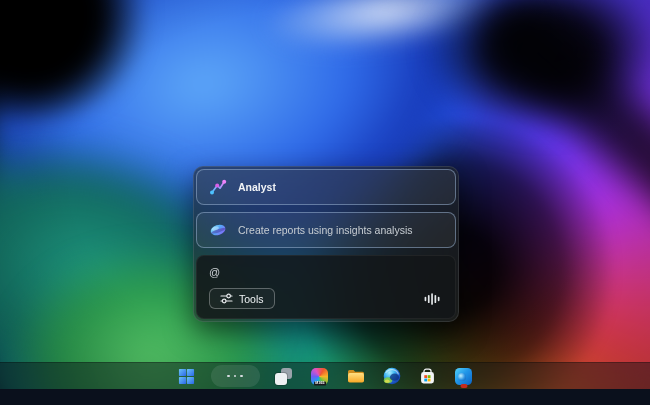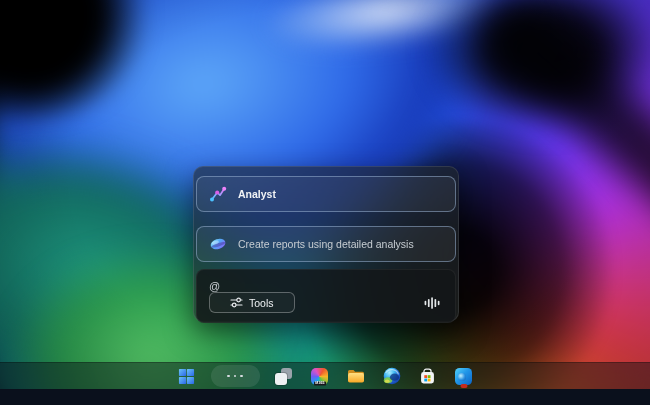--- a/index.html
+++ b/index.html
@@ -70,35 +70,34 @@
     background:rgba(36,41,42,.62);
     border:1px solid rgba(255,255,255,.10);
     backdrop-filter:blur(22px) saturate(115%);
     box-shadow:0 10px 28px rgba(0,0,0,.55);
   }
   .agent-card{
     height:36px;flex:0 0 36px;border-radius:8px;display:flex;align-items:center;
     gap:11px;padding:0 10px 0 12px;cursor:pointer;
     background:rgba(255,255,255,.055);
     border:1px solid rgba(150,175,205,.55);
-    margin-top:7px;
   }
   .agent-card .txt{display:flex;flex-direction:column;justify-content:center;}
   .agent-title{font-size:10.5px;font-weight:700;color:#f2f4f6;line-height:13px;}
   .agent-desc{font-size:10.5px;font-weight:400;color:#c7cdd2;line-height:13px;}
   .composer{
     flex:1;border-radius:8px;display:flex;flex-direction:column;
     padding:10px 12px 9px 12px;
     background:rgba(19,21,24,.80);
     border:1px solid rgba(255,255,255,.06);
   }
   .at-text{font-size:11px;color:#ccd1d5;line-height:12px;}
   .composer-bottom{margin-top:auto;display:flex;align-items:center;}
   .tools-btn{
-    display:inline-flex;align-items:center;gap:6px;height:21px;padding:0 20px;
+    display:inline-flex;align-items:center;gap:6px;height:21px;padding:0 10px;
     border-radius:6px;border:1px solid rgba(255,255,255,.30);
     background:rgba(255,255,255,.03);color:#eef1f3;font-size:10.5px;cursor:pointer;
   }
   .mic-btn{margin-left:auto;margin-right:3px;display:flex;align-items:center;cursor:pointer;}
   
   .taskbar{
     position:absolute;left:0;right:0;bottom:16px;height:27px;z-index:6;
     display:flex;align-items:center;justify-content:center;gap:12px;
     background:rgba(12,16,22,.45);
     backdrop-filter:blur(14px);
@@ -182,21 +181,21 @@
               <stop offset="1" stop-color="#8b5cf6"></stop>
           </linearGradient>
         </defs>
         <g transform="rotate(-18 9 9)">
           <ellipse cx="9" cy="9" rx="7.6" ry="4.9" fill="url(#rg)"></ellipse>
           <ellipse cx="9" cy="9.9" rx="7.6" ry="1.6" fill="rgba(74,50,158,.5)"></ellipse>
           <ellipse cx="6.9" cy="6.9" rx="3.6" ry="1.8" fill="rgba(255,255,255,.35)"></ellipse>
         </g>
       </svg>
       <div class="txt">
-        <span class="agent-desc">Create reports using detailed analysis</span>
+        <span class="agent-desc">Create reports using insights analysis</span>
       </div>
     </div>
 
     <div class="composer">
       <span class="at-text">@</span>
       <div class="composer-bottom">
         <div class="tools-btn">
           <svg width="13" height="13" viewBox="0 0 13 13">
             <g stroke="#e9edef" stroke-width="1.2" stroke-linecap="round" fill="none">
               <line x1="1" y1="4" x2="12" y2="4"></line>

